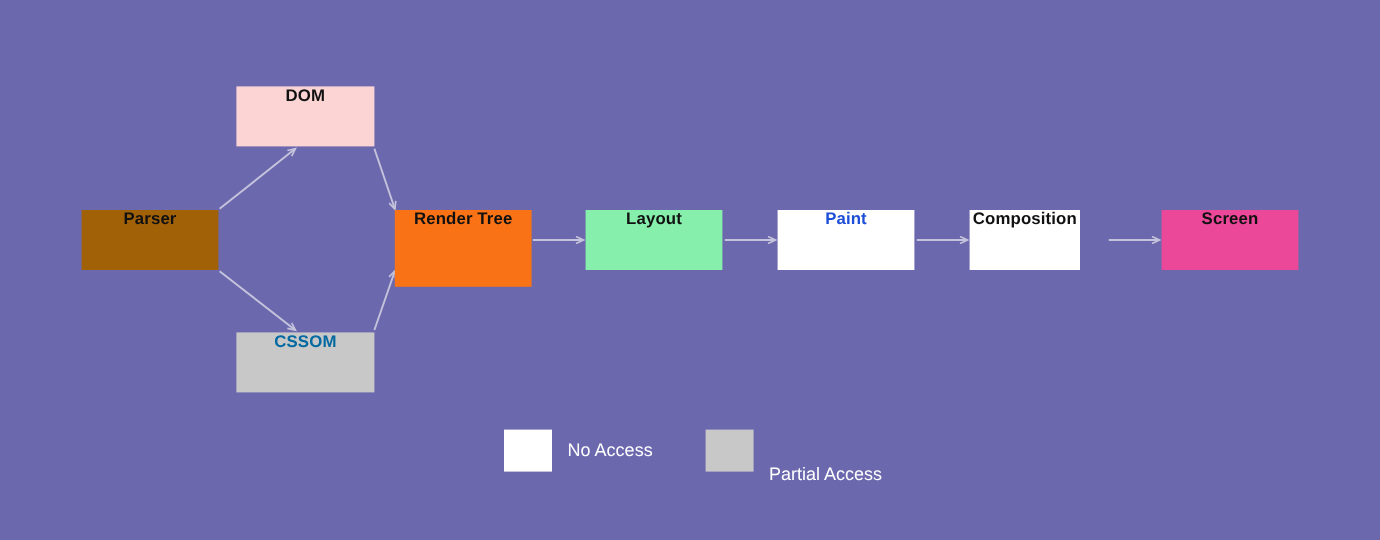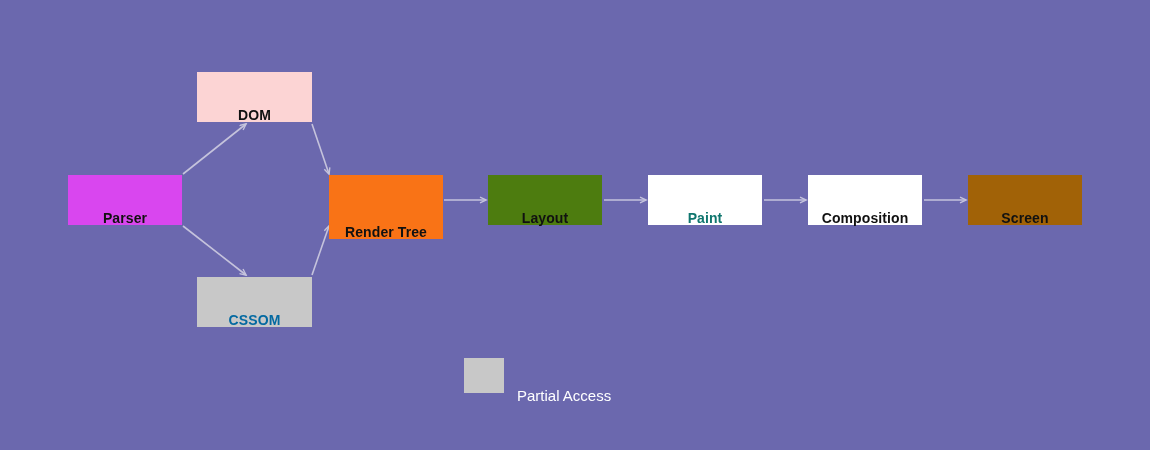--- a/index.html
+++ b/index.html
@@ -23,21 +23,21 @@
     left: 0;
     top: 0;
     width: 1150px;
     height: 450px;
     pointer-events: none;
   }
   .node {
     position: absolute;
     box-sizing: border-box;
     display: flex;
-    align-items: flex-end;
+    align-items: flex-start;
     justify-content: center;
     font-size: 14px;
     font-weight: bold;
     color: #111111;
     letter-spacing: 0.1px;
     text-align: center;
     line-height: 1;
   }
   .node-label {
     display: block;
@@ -88,47 +88,51 @@
         <line x1="312" y1="124" x2="329" y2="174" stroke="#C5C3DC" stroke-width="1.6" marker-end="url(#arrowhead)"></line>
         <line x1="312" y1="275" x2="329" y2="226" stroke="#C5C3DC" stroke-width="1.6" marker-end="url(#arrowhead)"></line>
         <line x1="444" y1="200" x2="486" y2="200" stroke="#C5C3DC" stroke-width="1.6" marker-end="url(#arrowhead)"></line>
         <line x1="604" y1="200" x2="646" y2="200" stroke="#C5C3DC" stroke-width="1.6" marker-end="url(#arrowhead)"></line>
         <line x1="764" y1="200" x2="806" y2="200" stroke="#C5C3DC" stroke-width="1.6" marker-end="url(#arrowhead)"></line>
         <line x1="924" y1="200" x2="966" y2="200" stroke="#C5C3DC" stroke-width="1.6" marker-end="url(#arrowhead)"></line>
       </g>
   </svg>
 
   <div id="nodes-group">
-      <div class="node" style="left: 68px; top: 175px; width: 114px; height: 50px; background: #d946ef; color: rgb(17, 17, 17);">
+      <div class="node" style="left: 68px; top: 175px; width: 114px; height: 50px; background: #a16207; color: rgb(17, 17, 17);">
         <span class="node-label">Parser</span>
       </div>
       <div class="node" style="left: 197px; top: 72px; width: 115px; height: 50px; background: rgb(252, 212, 212); color: rgb(17, 17, 17);">
         <span class="node-label">DOM</span>
       </div>
       <div class="node" style="left: 197px; top: 277px; width: 115px; height: 50px; background: rgb(200, 200, 200); color: #0369a1;">
         <span class="node-label">CSSOM</span>
       </div>
       <div class="node" style="left: 329px; top: 175px; width: 114px; height: 64px; background: #f97316; color: rgb(17, 17, 17);">
         <span class="node-label">Render Tree</span>
       </div>
-      <div class="node" style="left: 488px; top: 175px; width: 114px; height: 50px; background: #4d7c0f; color: rgb(17, 17, 17);">
+      <div class="node" style="left: 488px; top: 175px; width: 114px; height: 50px; background: #86efac; color: rgb(17, 17, 17);">
         <span class="node-label">Layout</span>
       </div>
-      <div class="node" style="left: 648px; top: 175px; width: 114px; height: 50px; background: rgb(255, 255, 255); color: #0f766e;">
+      <div class="node" style="left: 648px; top: 175px; width: 114px; height: 50px; background: rgb(255, 255, 255); color: #1d4ed8;">
         <span class="node-label">Paint</span>
       </div>
-      <div class="node" style="left: 808px; top: 175px; width: 114px; height: 50px; background: rgb(255, 255, 255); color: rgb(17, 17, 17);">
+      <div class="node" style="left: 808px; top: 175px; width: 92px; height: 50px; background: rgb(255, 255, 255); color: rgb(17, 17, 17);">
         <span class="node-label">Composition</span>
       </div>
-      <div class="node" style="left: 968px; top: 175px; width: 114px; height: 50px; background: #a16207; color: rgb(17, 17, 17);">
+      <div class="node" style="left: 968px; top: 175px; width: 114px; height: 50px; background: #ec4899; color: rgb(17, 17, 17);">
         <span class="node-label">Screen</span>
       </div>
     </div>
 
   <div id="legend">
+      <div class="legend-item">
+        <div class="legend-swatch" style="background: rgb(255, 255, 255);"></div>
+        <div class="legend-label" style="color: rgb(255, 255, 255);">No Access</div>
+      </div>
       <div class="legend-gap-1"></div>
       <div class="legend-item">
         <div class="legend-swatch" style="background: rgb(200, 200, 200);"></div>
         <div class="legend-label" style="color: rgb(255, 255, 255); margin-top: 40px;">Partial Access</div>
       </div>
       <div class="legend-gap-2"></div>
     </div>
 
 </div>
 

